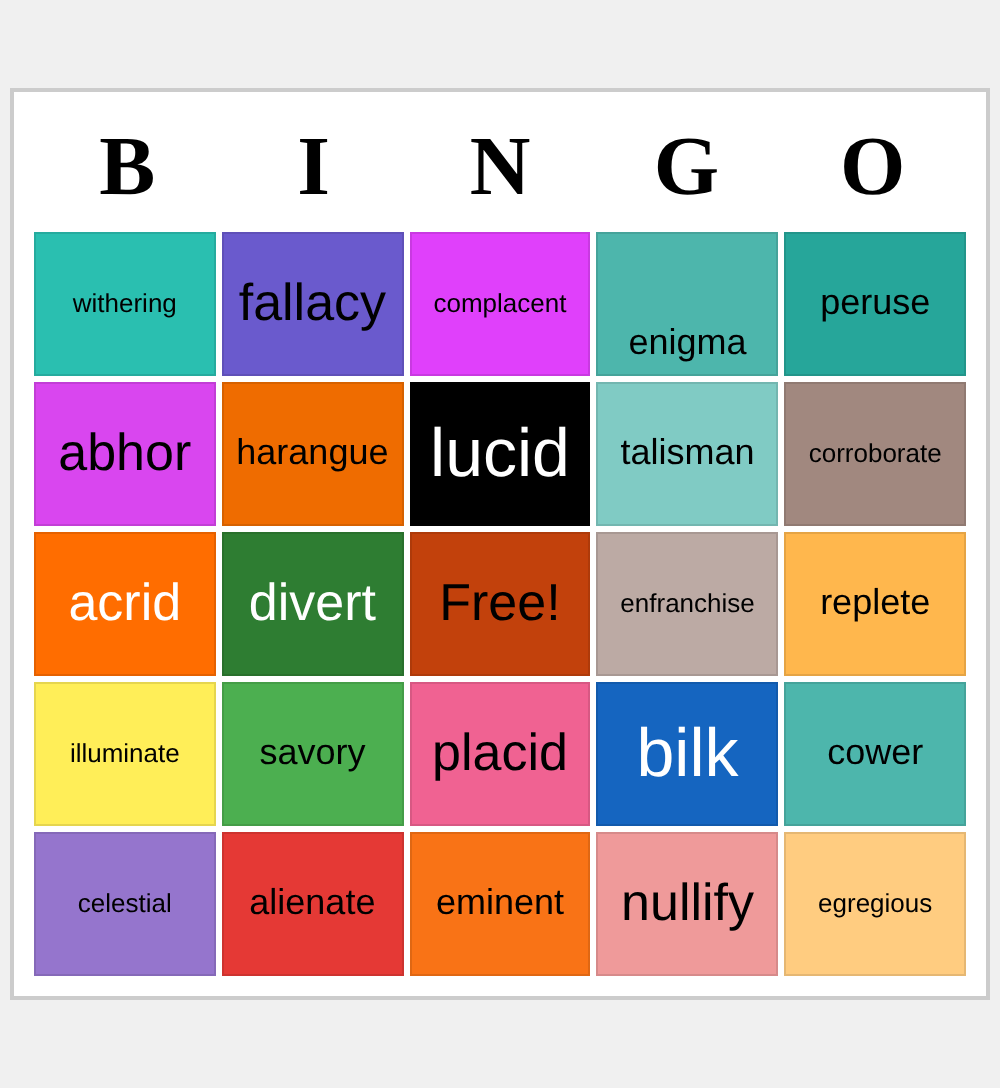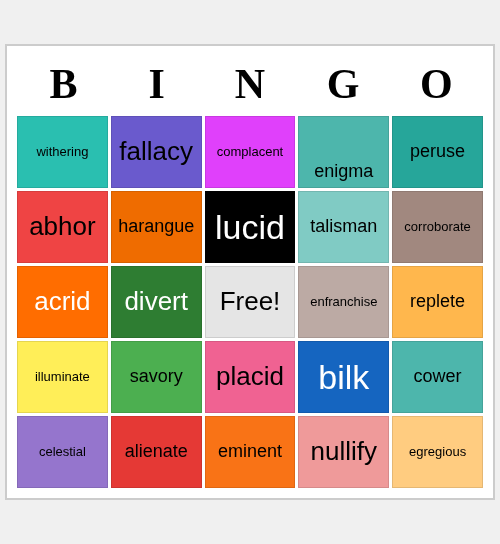--- a/index.html
+++ b/index.html
@@ -75,42 +75,42 @@
       </div>
       <div class="bingo-cell" style="background-color: rgb(224, 64, 251);">
         <span class="cell-text size-small">complacent</span>
       </div>
       <div class="bingo-cell" style="background-color: rgb(77, 182, 172); align-items: flex-end;">
         <span class="cell-text size-medium">enigma</span>
       </div>
       <div class="bingo-cell" style="background-color: rgb(38, 166, 154);">
         <span class="cell-text size-medium">peruse</span>
       </div>
-      <div class="bingo-cell" style="background-color: #ef4444;">
+      <div class="bingo-cell" style="background-color: #d946ef;">
         <span class="cell-text size-large">abhor</span>
       </div>
       <div class="bingo-cell" style="background-color: rgb(239, 108, 0);">
         <span class="cell-text size-medium">harangue</span>
       </div>
       <div class="bingo-cell" style="background-color: rgb(0, 0, 0); color: white; justify-content: center;">
         <span class="cell-text size-xlarge">lucid</span>
       </div>
       <div class="bingo-cell" style="background-color: rgb(128, 203, 196);">
         <span class="cell-text size-medium">talisman</span>
       </div>
       <div class="bingo-cell" style="background-color: rgb(161, 136, 127);">
         <span class="cell-text size-small">corroborate</span>
       </div>
       <div class="bingo-cell" style="background-color: rgb(255, 109, 0); color: white;">
         <span class="cell-text size-large">acrid</span>
       </div>
       <div class="bingo-cell" style="background-color: rgb(46, 125, 50); color: white;">
         <span class="cell-text size-large">divert</span>
       </div>
-      <div class="bingo-cell" style="background-color: #e5e5e5;">
+      <div class="bingo-cell" style="background-color: #c2410c;">
         <span class="cell-text size-large">Free!</span>
       </div>
       <div class="bingo-cell" style="background-color: rgb(188, 170, 164);">
         <span class="cell-text size-small">enfranchise</span>
       </div>
       <div class="bingo-cell" style="background-color: rgb(255, 183, 77);">
         <span class="cell-text size-medium">replete</span>
       </div>
       <div class="bingo-cell" style="background-color: rgb(255, 238, 88);">
         <span class="cell-text size-small">illuminate</span>

